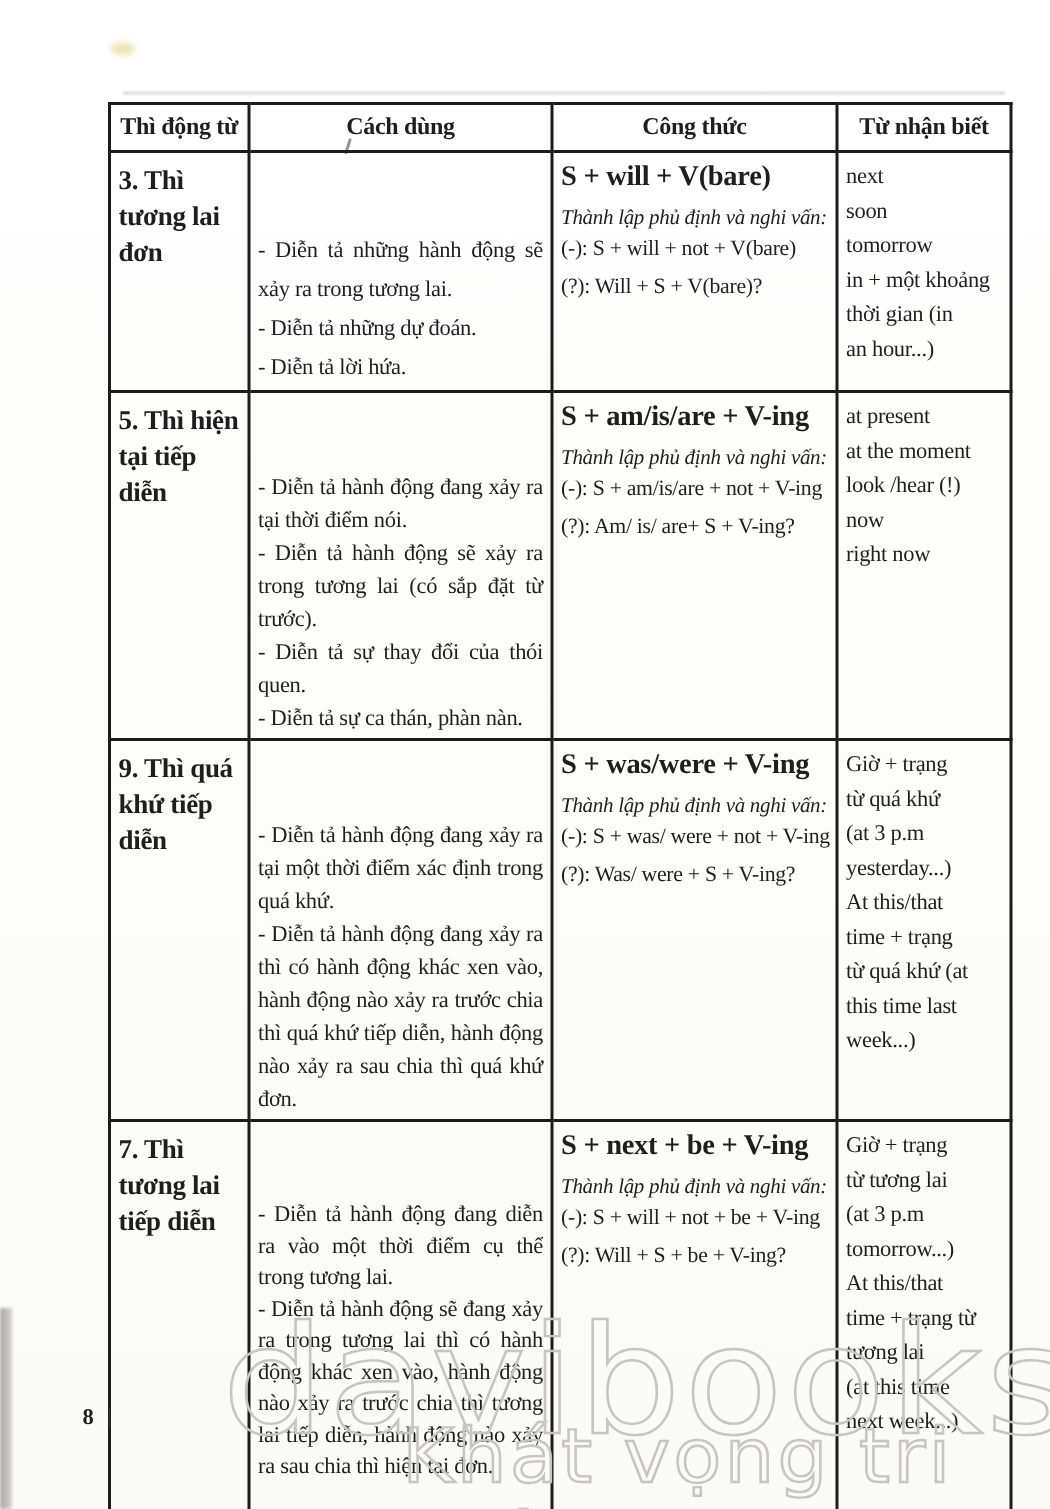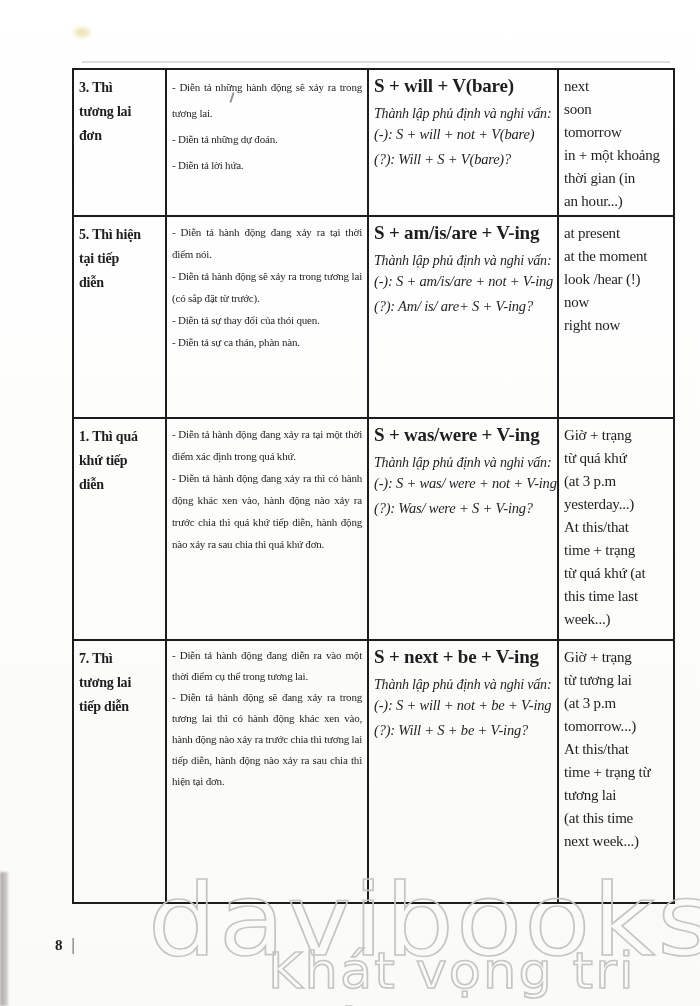--- a/index.html
+++ b/index.html
@@ -29,31 +29,31 @@
   }
   .tense-table th{
     height:26px;font-size:16px;font-weight:bold;text-align:center;
     vertical-align:middle;padding:2px 1px;letter-spacing:-.2px;
   }
   tr.row-3 td{height:133px;}
   tr.row-4 td{height:196px;}
   tr.row-5 td{height:216px;}
   tr.row-6 td{height:257px;}
 
-  .tense{font-weight:bold;font-size:14px;line-height:24px;white-space:pre-line;
+  .tense{font-weight:bold;font-size:18px;line-height:24px;white-space:pre-line;
     padding-top:4px;letter-spacing:-.2px;}
-  .usage{font-size:11px;line-height:22px;text-align:justify;white-space:pre-line;
-    letter-spacing:-.2px;padding-top:2px;}
+  .usage{font-size:15px;line-height:22px;text-align:justify;white-space:pre-line;
+    letter-spacing:-.2px;padding-top:2px;margin-top:48px;}
   tr.row-3 .usage{line-height:26px;}
   tr.row-6 .usage{line-height:21px;}
   .formula-main{font-weight:bold;font-size:19px;padding-top:3px;
     letter-spacing:-.2px;}
   .formula-note{font-style:italic;font-size:14px;margin-top:9px;letter-spacing:-.2px;
     white-space:nowrap;}
-  .formula-line{font-size:14.5px;line-height:25px;letter-spacing:-.2px;white-space:nowrap;font-style:italic;}
+  .formula-line{font-size:14.5px;line-height:25px;letter-spacing:-.2px;white-space:nowrap;}
   .signals{font-size:15px;line-height:23px;white-space:pre-line;padding-top:3px;
     letter-spacing:-.2px;}
 
   .footer{position:absolute;left:55px;top:936px;display:flex;align-items:center;gap:9px;}
   .page-number{font-weight:bold;font-size:15px;color:#1e1e1e;}
   .page-divider{font-size:16px;color:#3a3a3a;}
 
   .watermark{position:absolute;pointer-events:none;z-index:5;
     font-family:"DejaVu Sans","Liberation Sans",sans-serif;
     color:rgba(255,255,255,0);-webkit-text-stroke:1.6px #c6c5c2;}
@@ -73,20 +73,26 @@
   <div class="edge-strip"></div>
 
   <table class="tense-table">
     <colgroup>
       <col style="width:93px">
         <col style="width:202px">
         <col style="width:190px">
         <col style="width:116px">
     </colgroup>
     <tbody>
+        <tr>
+      <th>Thì động từ</th>
+      <th>Cách dùng</th>
+      <th>Công thức</th>
+      <th>Từ nhận biết</th>
+    </tr>
 
     <tr class="row-3">
       <td>
         <div class="tense">3. Thì
 tương lai
 đơn</div>
       </td>
       <td>
         <div class="usage">- Diễn tả những hành động sẽ xảy ra trong tương lai.
 - Diễn tả những dự đoán.
@@ -130,21 +136,21 @@
         <div class="signals">at present
 at the moment
 look /hear (!)
 now
 right now</div>
       </td>
     </tr>
 
     <tr class="row-5">
       <td>
-        <div class="tense">1. Thì quá
+        <div class="tense">9. Thì quá
 khứ tiếp
 diễn</div>
       </td>
       <td>
         <div class="usage">- Diễn tả hành động đang xảy ra tại một thời điểm xác định trong quá khứ.
 - Diễn tả hành động đang xảy ra thì có hành động khác xen vào, hành động nào xảy ra trước chia thì quá khứ tiếp diễn, hành động nào xảy ra sau chia thì quá khứ đơn.</div>
       </td>
       <td>
         <div class="formula-main">S + was/were + V-ing</div>
         <div class="formula-note">Thành lập phủ định và nghi vấn:</div>

